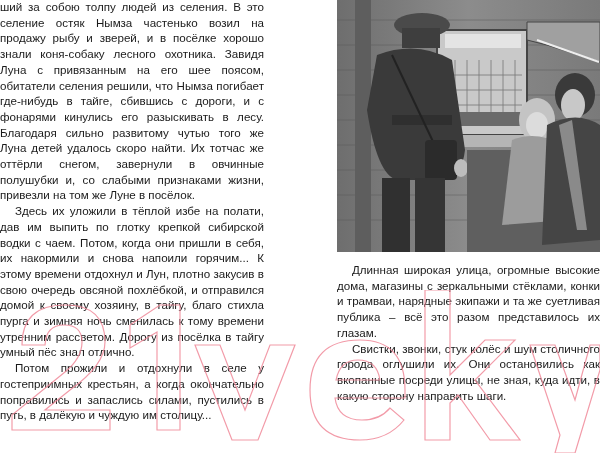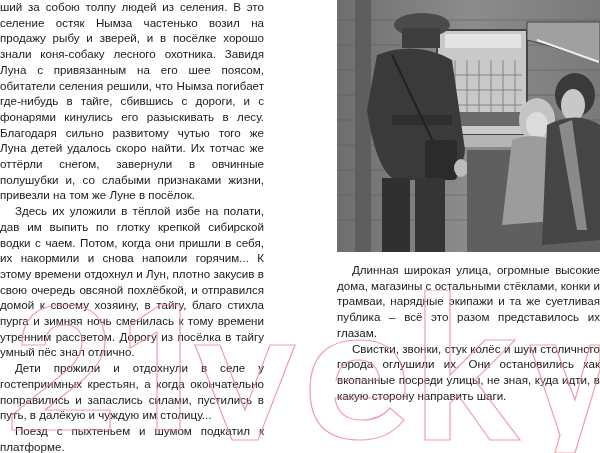--- a/index.html
+++ b/index.html
@@ -39,22 +39,21 @@
     pointer-events:none;
   }
 </style>
 </head>
 <body>
 
 <div class="page page-left">
   <div class="text-block left-text">
     <p class="cont">ший за собою толпу людей из селения. В это селение остяк Нымза частенько возил на продажу рыбу и зверей, и в посёлке хорошо знали коня-собаку лесного охотника. Завидя Луна с привязанным на его шее поясом, обитатели селения решили, что Нымза погибает где-нибудь в тайге, сбившись с дороги, и с фонарями кинулись его разыскивать в лесу. Благодаря сильно развитому чутью того же Луна детей удалось скоро найти. Их тотчас же оттёрли снегом, завернули в овчинные полушубки и, со слабыми признаками жизни, привезли на том же Луне в посёлок.</p>
     <p class="ind">Здесь их уложили в тёплой избе на полати, дав им выпить по глотку крепкой сибирской водки с чаем. Потом, когда они пришли в себя, их накормили и снова напоили горячим... К этому времени отдохнул и Лун, плотно закусив в свою очередь овсяной похлёбкой, и отправился домой к своему хозяину, в тайгу, благо стихла пурга и зимняя ночь сменилась к тому времени утренним рассветом. Дорогу из посёлка в тайгу умный пёс знал отлично.</p>
-    <p class="ind">Дети прожили и отдохнули в селе у гостеприимных крестьян, а когда окончательно поправились и запаслись силами, пустились в путь, в далёкую и чуждую им столицу...</p>
-    <p class="ind">Поезд с пыхтеньем и шумом подкатил к платформе.</p>
+    <p class="ind">Потом прожили и отдохнули в селе у гостеприимных крестьян, а когда окончательно поправились и запаслись силами, пустились в путь, в далёкую и чуждую им столицу...</p>
 
   </div>
   <div class="page-num pn-left">66</div>
 </div>
 
 <div class="page page-right">
   <div class="illustration" title="illustration-conductor-and-children-in-train-car">
     <svg width="263" height="252" viewBox="0 0 263 252" xmlns="http://www.w3.org/2000/svg">
       <defs>
         <linearGradient id="wall" x1="0" y1="0" x2="1" y2="0">
@@ -114,21 +113,21 @@
       <ellipse cx="200" cy="125" rx="11" ry="13" fill="#dcdcdc"></ellipse>
       <path d="M175,140 Q200,130 225,145 L230,220 L165,225 Z" fill="#9c9c9c"></path>
 
       <ellipse cx="238" cy="95" rx="20" ry="22" fill="#3a3a3a"></ellipse>
       <ellipse cx="236" cy="105" rx="12" ry="16" fill="#c8c8c8"></ellipse>
       <path d="M210,125 Q240,110 263,125 L263,240 L205,245 Z" fill="#454545"></path>
       <path d="M222,125 L240,230 L250,230 L235,120 Z" fill="#8a8a8a"></path>
     </svg>
   </div>
   <div class="text-block right-text">
-    <p class="ind">Длинная широкая улица, огромные высокие дома, магазины с остальными стёклами, конки и трамваи, нарядные экипажи и та же суетливая публика – всё это разом представилось их глазам.</p>
+    <p class="ind">Длинная широкая улица, огромные высокие дома, магазины с зеркальными стёклами, конки и трамваи, нарядные экипажи и та же суетливая публика – всё это разом представилось их глазам.</p>
     <p class="ind">Свистки, звонки, стук колёс и шум столичного города оглушили их. Они остановились как вкопанные посреди улицы, не зная, куда идти, в какую сторону направить шаги.</p>
 
   </div>
   <div class="page-num pn-right">47</div>
 </div>
 
 <div class="watermark" title="21vek.by">
   <svg width="600" height="163" viewBox="0 0 600 163" xmlns="http://www.w3.org/2000/svg">
     <g fill="none" stroke="#f08a9a" stroke-width="1.2" opacity="0.85">
 

